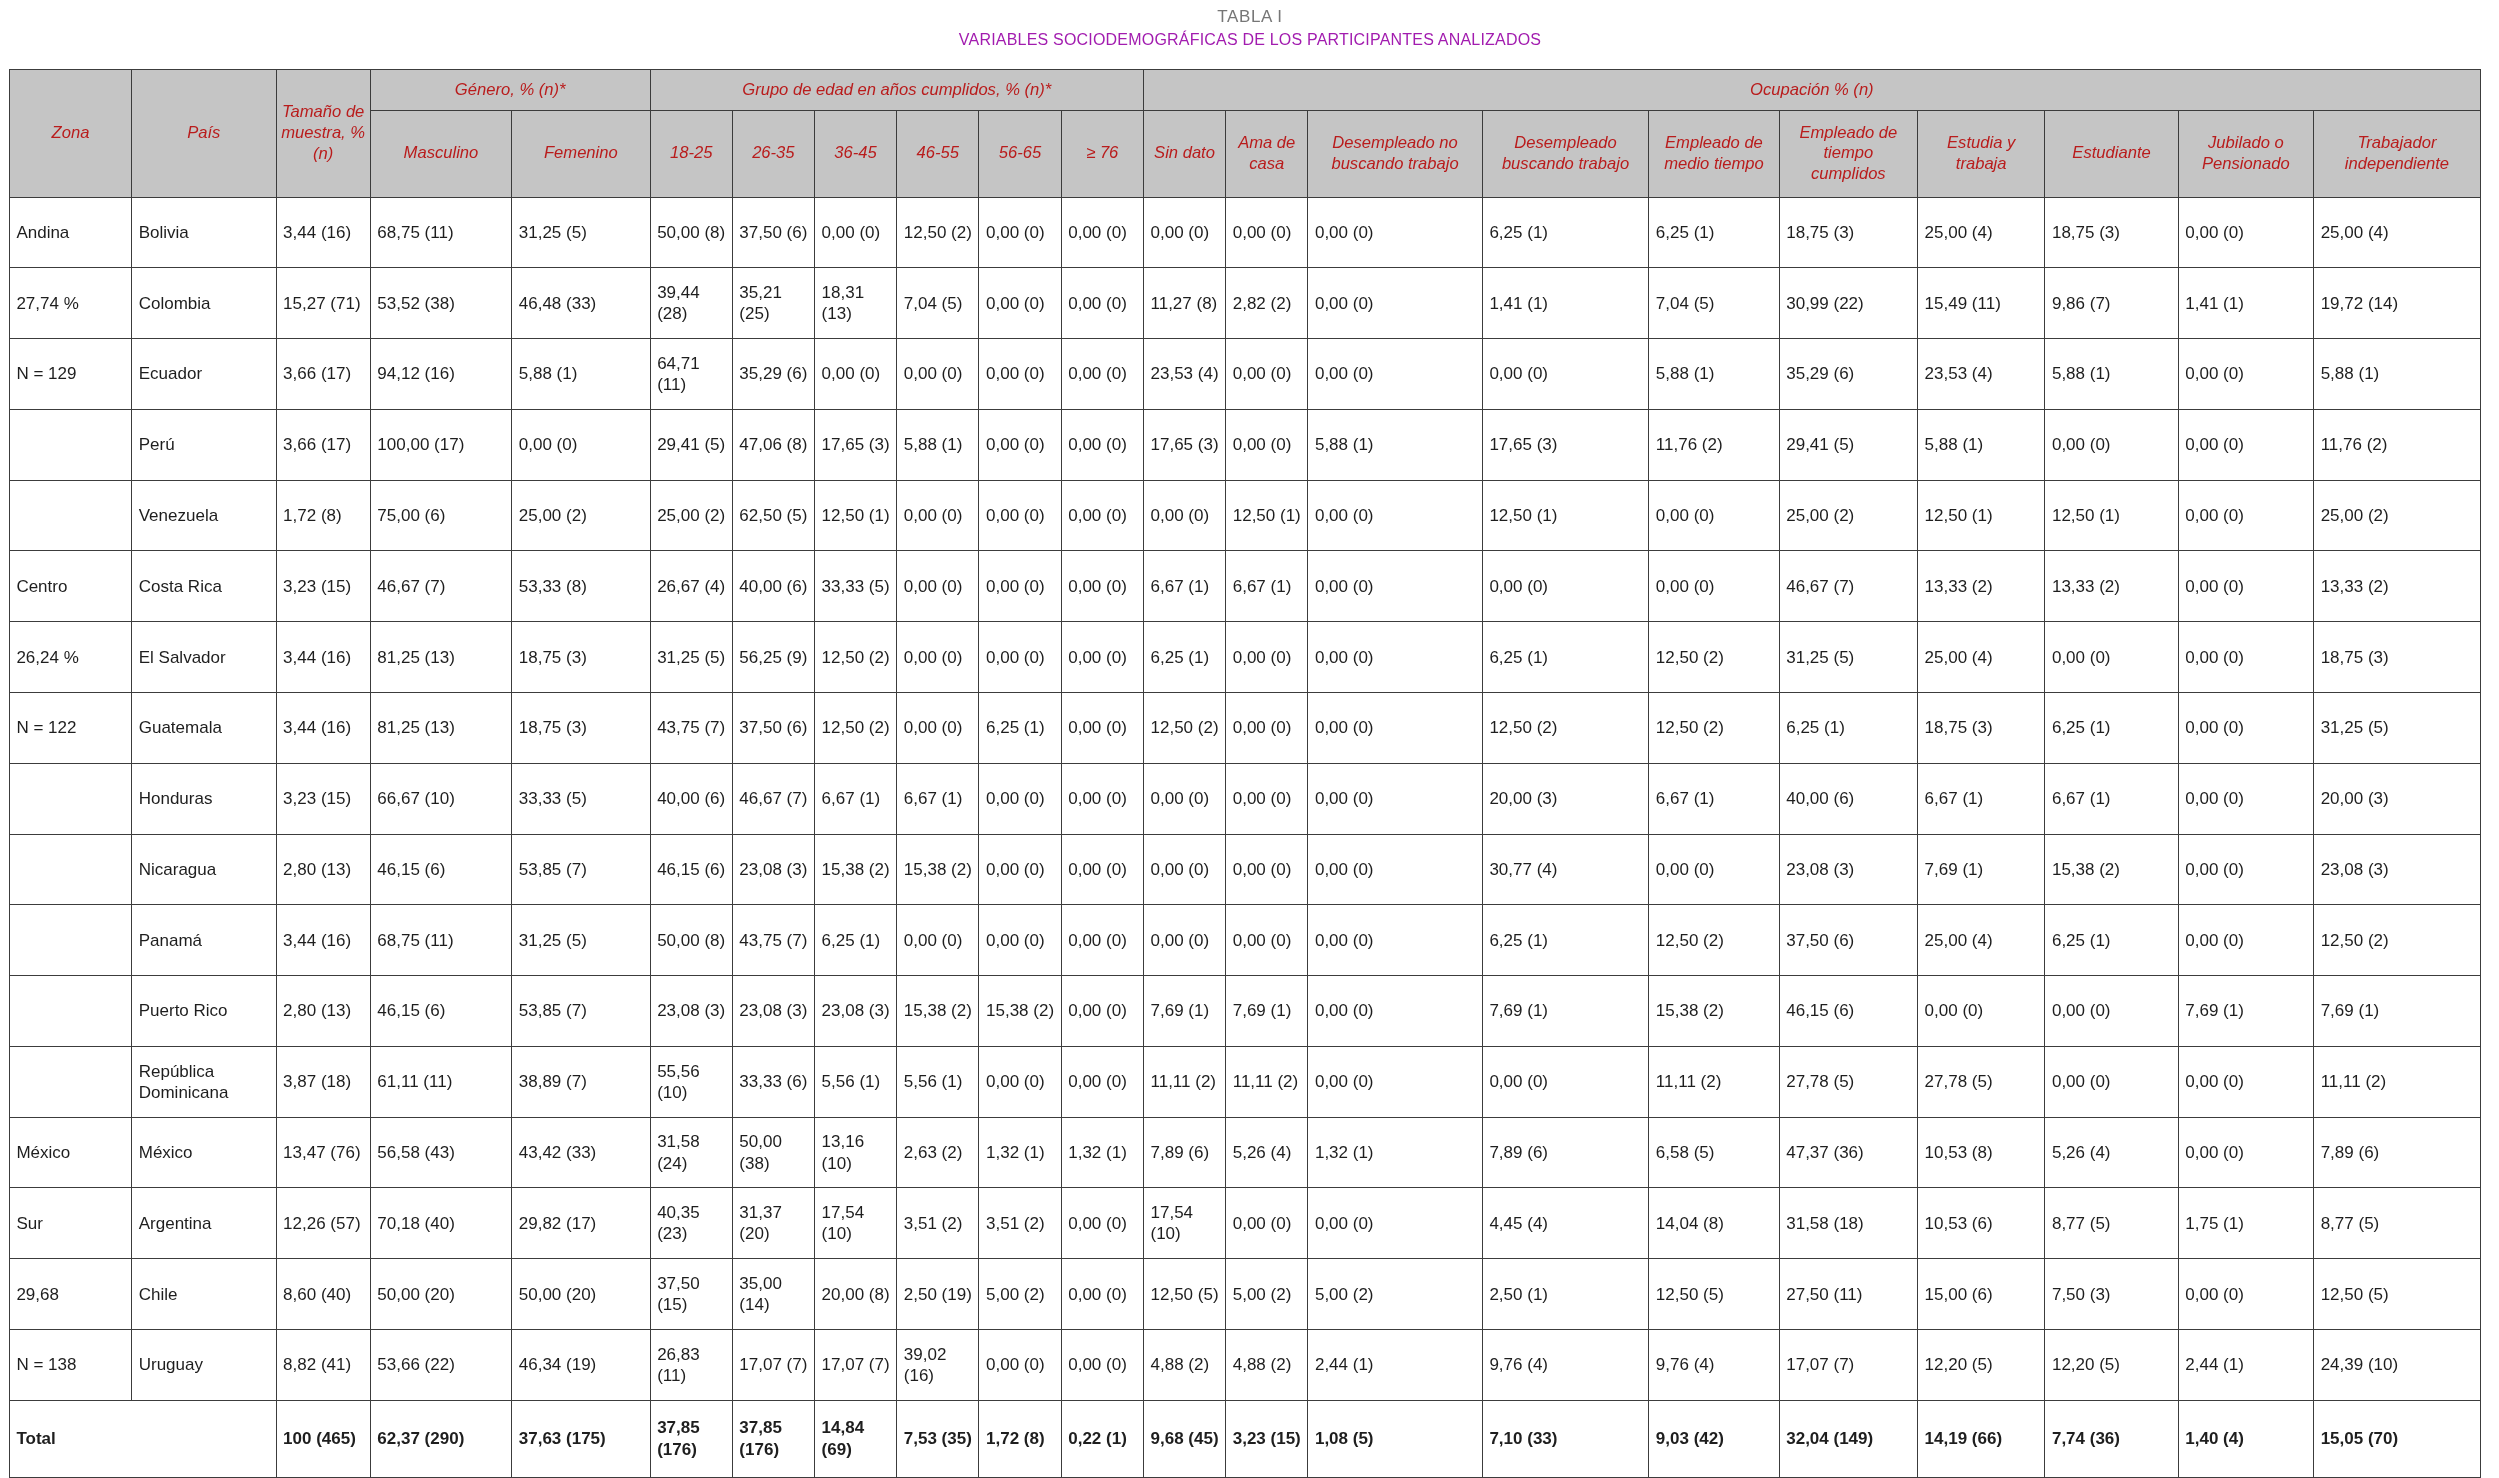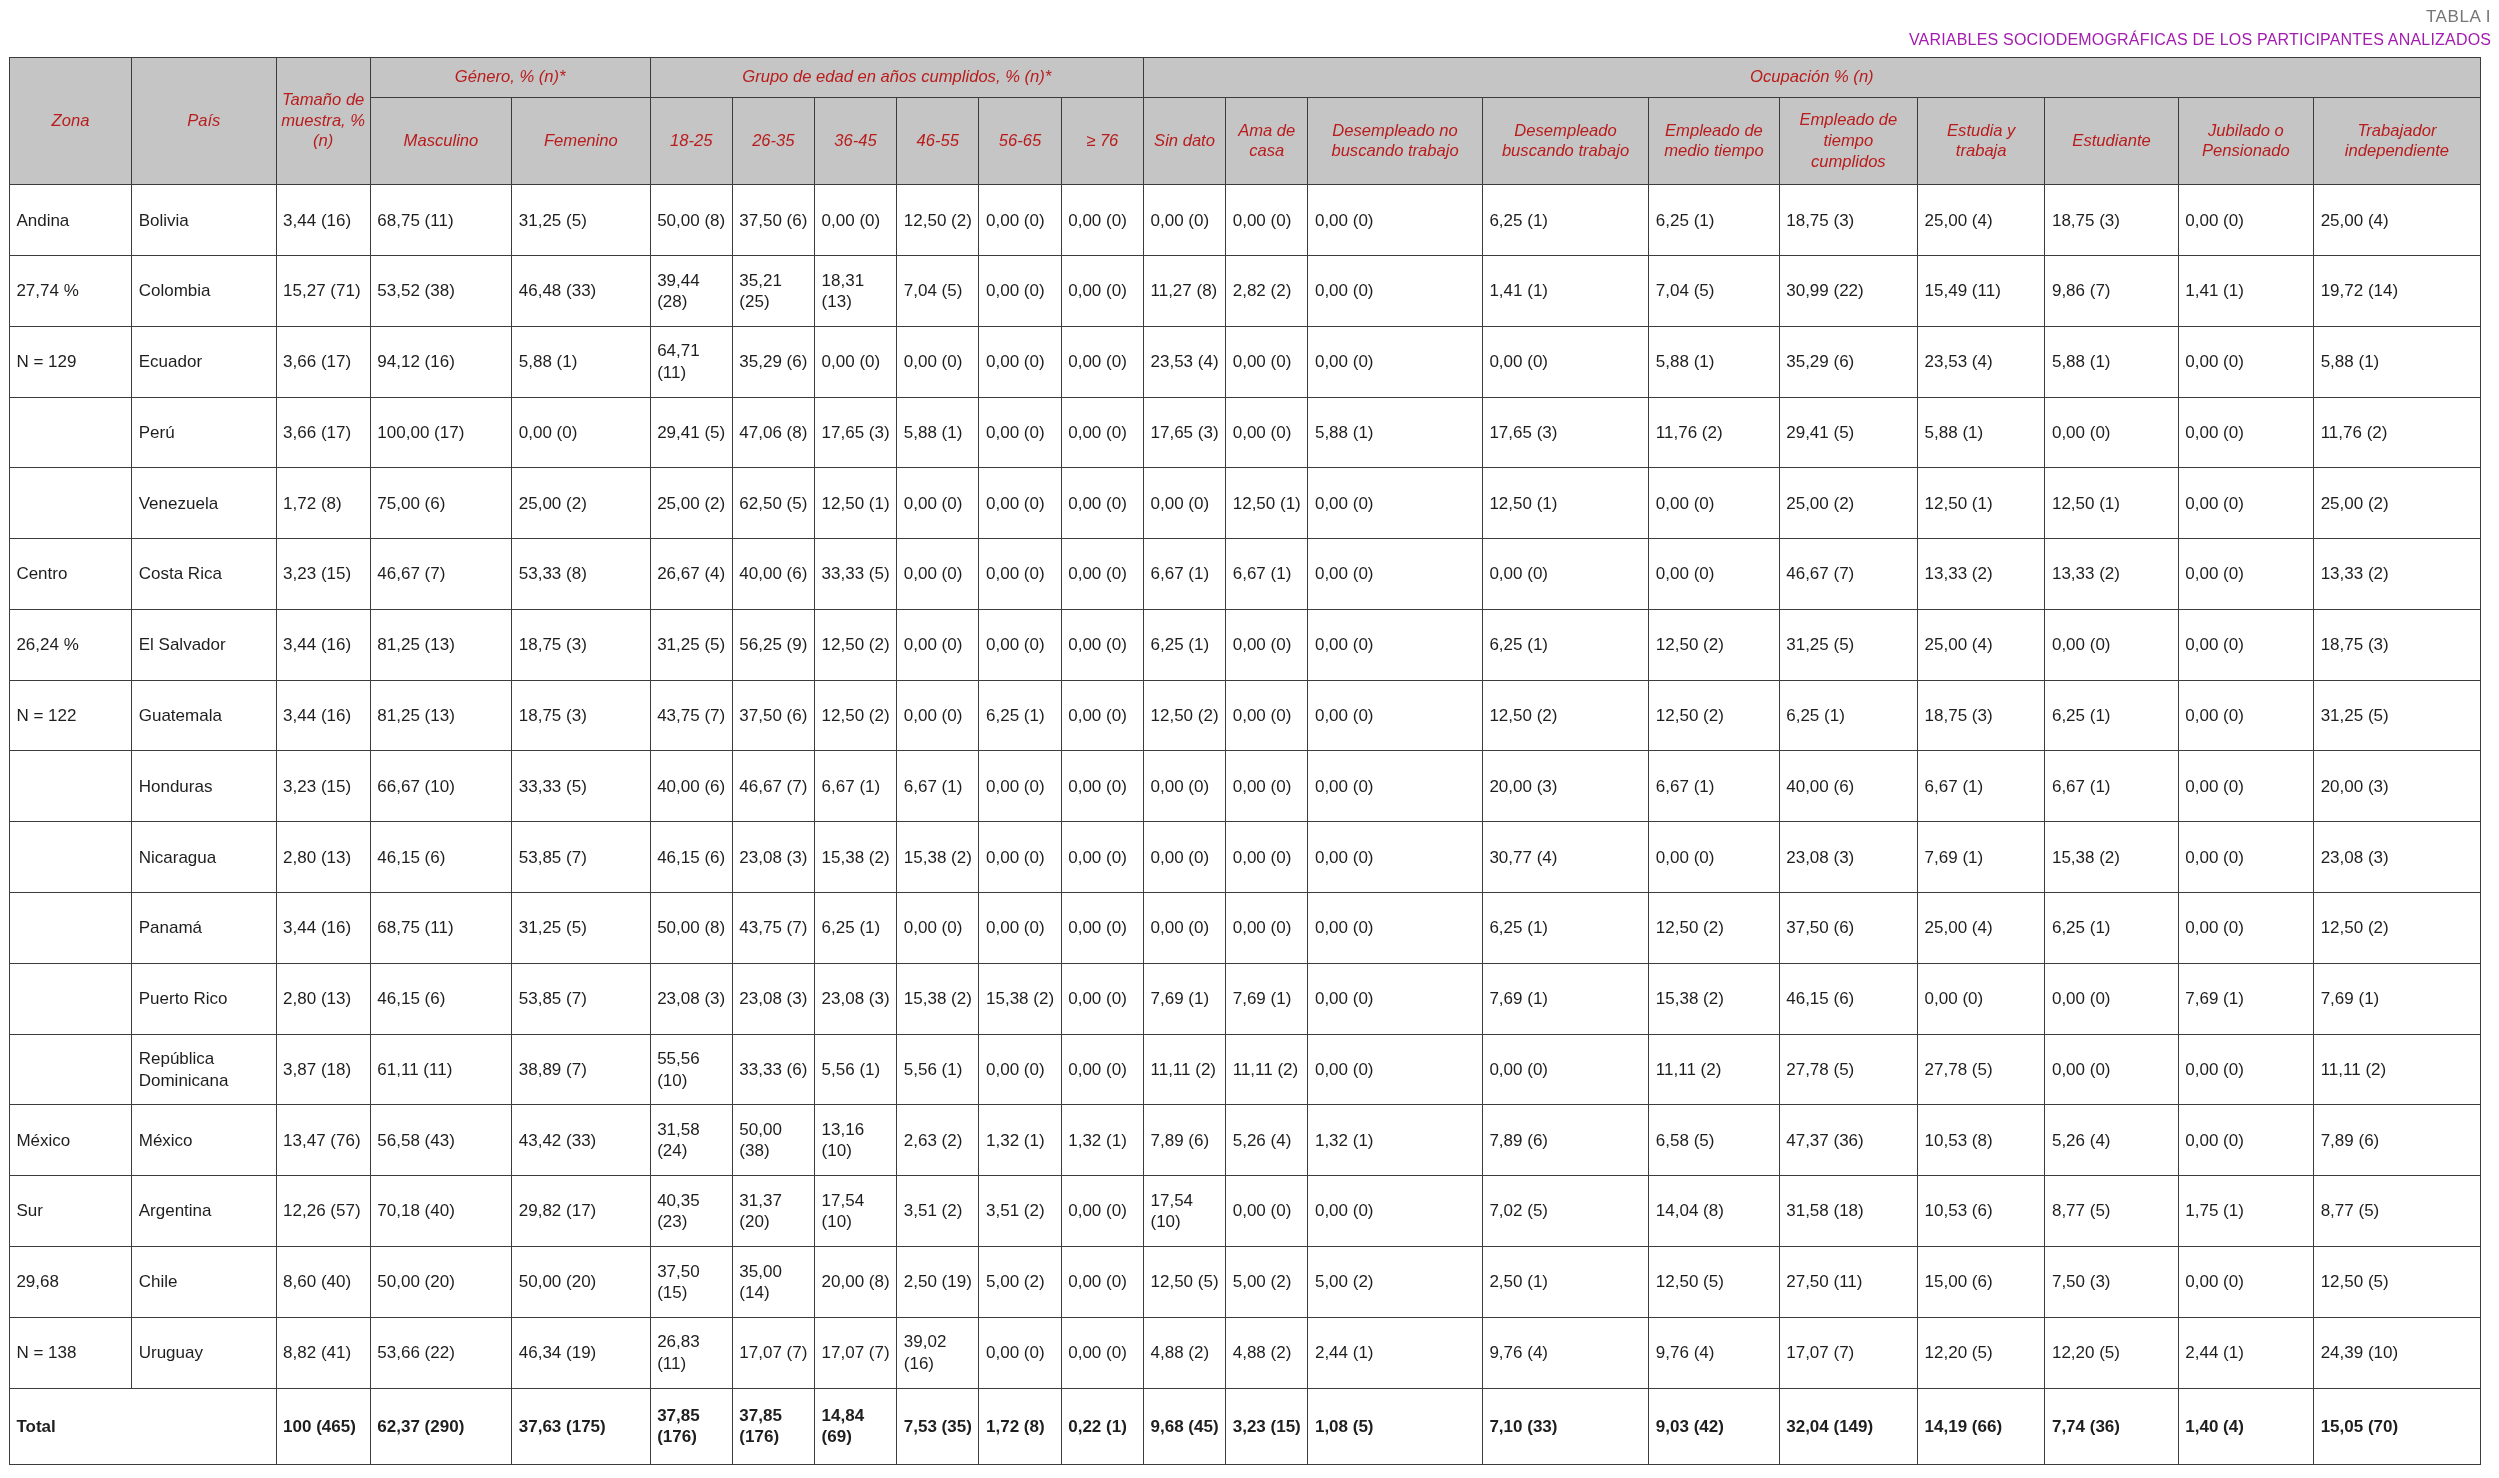--- a/index.html
+++ b/index.html
@@ -8,21 +8,21 @@
     --title-color:#767676;
     --text:#1e1e1e;
   }
   html,body{margin:0;padding:0;background:#ffffff;}
   body{
     width:2500px;height:1479px;overflow:hidden;
     font-family:"Liberation Sans", sans-serif;
     color:var(--text);
   }
   .page{padding:6.6px 8.8px 0 8.8px;}
-  .caption{text-align:right;margin-bottom:7px;}
+  .caption{text-align:center;margin-bottom:20px;}
   .title{font-size:17px;color:var(--title-color);letter-spacing:0.6px;}
   .subtitle{font-size:16px;color:#a21caf;margin-top:4.4px;letter-spacing:0.2px;}
   table.tbl{
     border-collapse:collapse;
     table-layout:fixed;
     width:2472px;
     border:1.7px solid var(--border);
     margin-top:7.7px;
   }
   .tbl th,.tbl td{border:1.1px solid var(--border);}
@@ -445,21 +445,21 @@
           <td>29,82 (17)</td>
           <td>40,35 (23)</td>
           <td>31,37 (20)</td>
           <td>17,54 (10)</td>
           <td>3,51 (2)</td>
           <td>3,51 (2)</td>
           <td>0,00 (0)</td>
           <td>17,54 (10)</td>
           <td>0,00 (0)</td>
           <td>0,00 (0)</td>
-          <td>7,02 (5)</td>
+          <td>4,45 (4)</td>
           <td>14,04 (8)</td>
           <td>31,58 (18)</td>
           <td>10,53 (6)</td>
           <td>8,77 (5)</td>
           <td>1,75 (1)</td>
           <td>8,77 (5)</td>
         </tr>
         <tr>
           <td>29,68</td>
           <td>Chile</td>

